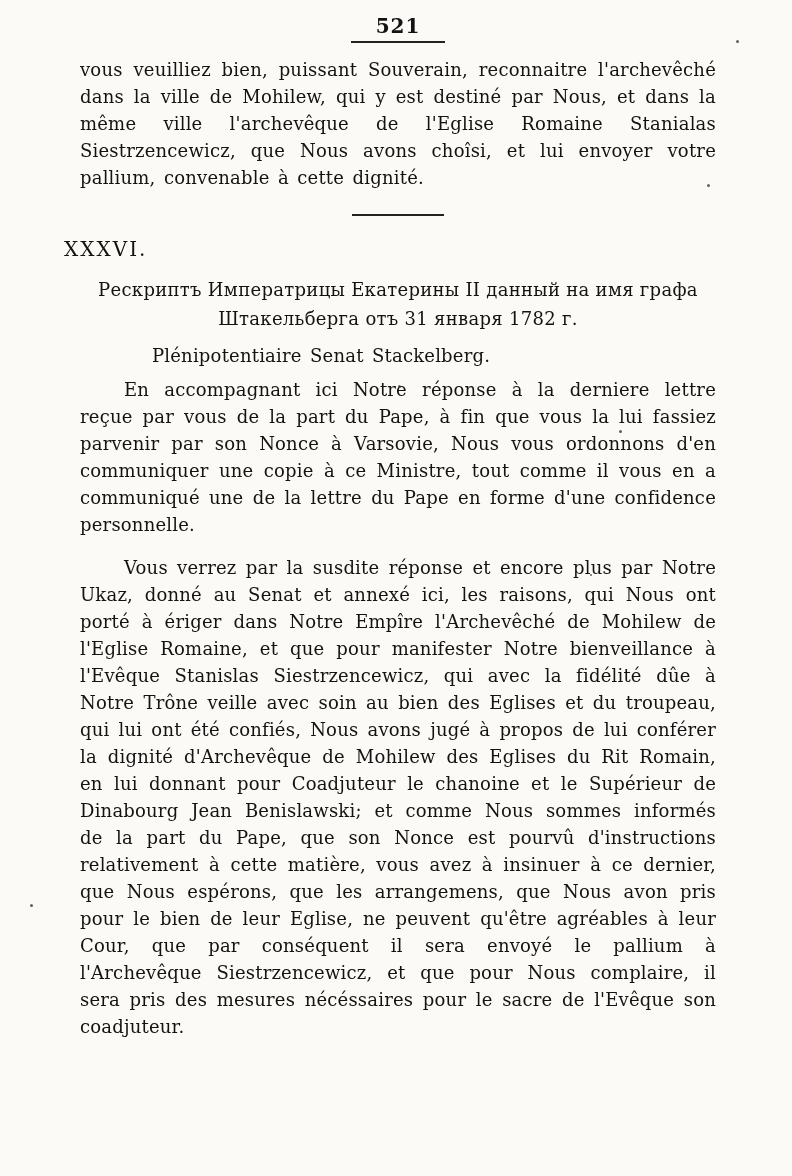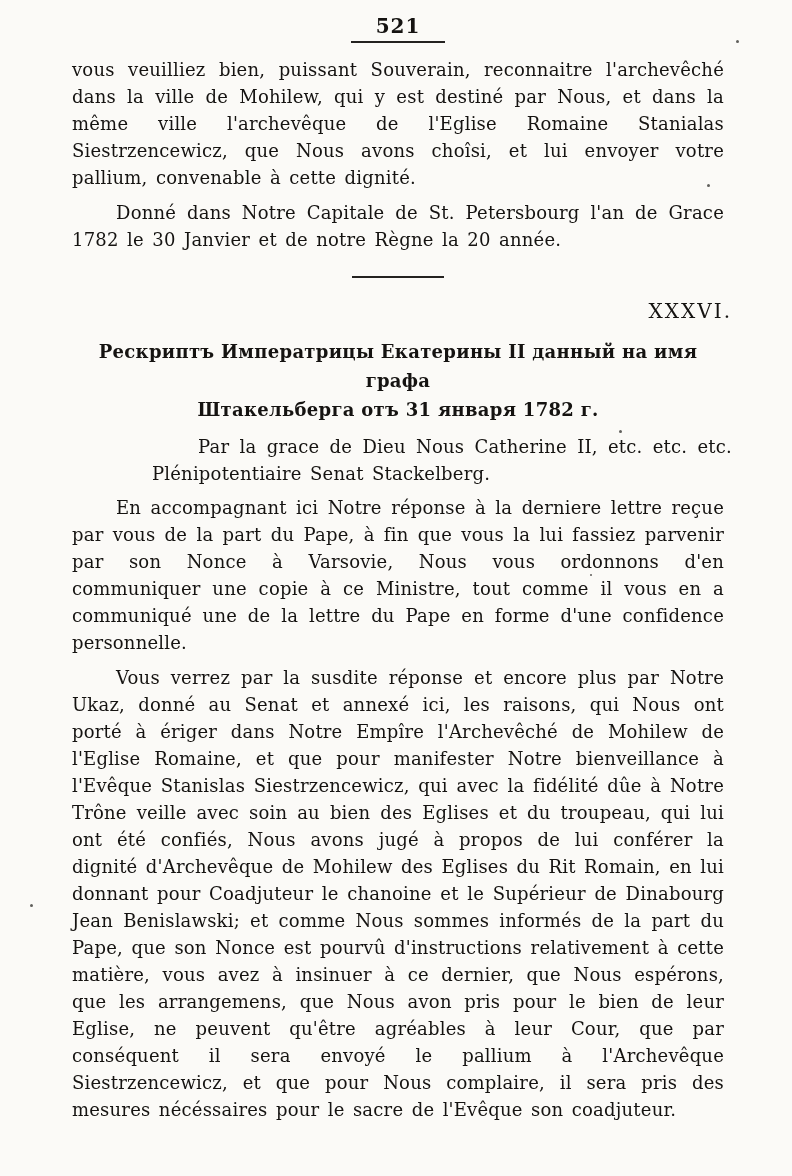--- a/index.html
+++ b/index.html
@@ -29,49 +29,49 @@
     letter-spacing: 1px;
     line-height: 24px;
   }
   .pagenum-rule {
     width: 94px;
     height: 2px;
     background: #242220;
     margin: 3px auto 0 auto;
   }
   .body-par {
-    margin: 8px;
+    margin: 16px;
     font-size: 18px;
     line-height: 27px;
     text-align: justify;
     text-indent: 44px;
     word-spacing: 2.5px;
     letter-spacing: 0.2px;
   }
   .body-par.no-indent { text-indent: 0; }
   .body-par.first { margin-top: 13px; }
   .separator {
     width: 92px;
     height: 2px;
     background: #242220;
     margin: 23px auto 0 auto;
   }
   .section-number {
     margin: 20px 0 0 0;
-    text-align: right;
+    text-align: left;
     font-size: 20px;
     font-weight: normal;
     letter-spacing: 2px;
     line-height: 26px;
   }
   .ru-title {
     margin: 13px 0 0 0;
     text-align: center;
     font-size: 18px;
-    font-weight: bold;
+    font-weight: normal;
     line-height: 29px;
     letter-spacing: 0.3px;
   }
   .ru-line { display: block; }
   .salutation {
     margin: 9px 0 0 88px;
     font-size: 18px;
     line-height: 27px;
     word-spacing: 2.5px;
     letter-spacing: 0.2px;
@@ -95,35 +95,33 @@
 
 <div class="page">
 
   <header>
     <div class="pagenum">521</div>
     <div class="pagenum-rule"></div>
   </header>
 
   <section>
     <p class="body-par no-indent first">vous veuilliez bien, puissant Souverain, reconnaitre l'archevêché dans la ville de Mohilew, qui y est destiné par Nous, et dans la même ville l'archevêque de l'Eglise Romaine Stanialas Siestrzencewicz, que Nous avons choîsi, et lui envoyer votre pallium, convenable à cette dignité.</p>
-    <p class="body-par">Donné dans Notre Capitale de St. Petersbourg l'an de Grace 1782 le 30 Janvier et de notre Règne la 20 année.</p>
   </section>
 
   <div class="separator"></div>
 
   <section>
     <h2 class="section-number">XXXVI.</h2>
 
     <h3 class="ru-title">
       <span class="ru-line">Рескриптъ Императрицы Екатерины II данный на имя графа</span>
       <span class="ru-line">Штакельберга отъ 31 января 1782 г.</span>
     </h3>
 
     <div class="salutation">
-      <div class="jline indent">Par la grace de Dieu Nous Catherine II, etc. etc. etc.</div>
       <div class="jline last">Plénipotentiaire Senat Stackelberg.</div>
     </div>
 
     <p class="body-par par-block">En accompagnant ici Notre réponse à la derniere lettre reçue par vous de la part du Pape, à fin que vous la lui fassiez parvenir par son Nonce à Varsovie, Nous vous ordonnons d'en communiquer une copie à ce Ministre, tout comme il vous en a communiqué une de la lettre du Pape en forme d'une confidence personnelle.</p>
     <p class="body-par">Vous verrez par la susdite réponse et encore plus par Notre Ukaz, donné au Senat et annexé ici, les raisons, qui Nous ont porté à ériger dans Notre Empîre l'Archevêché de Mohilew de l'Eglise Romaine, et que pour manifester Notre bienveillance à l'Evêque Stanislas Siestrzencewicz, qui avec la fidélité dûe à Notre Trône veille avec soin au bien des Eglises et du troupeau, qui lui ont été confiés, Nous avons jugé à propos de lui conférer la dignité d'Archevêque de Mohilew des Eglises du Rit Romain, en lui donnant pour Coadjuteur le chanoine et le Supérieur de Dinabourg Jean Benislawski; et comme Nous sommes informés de la part du Pape, que son Nonce est pourvû d'instructions relativement à cette matière, vous avez à insinuer à ce dernier, que Nous espérons, que les arrangemens, que Nous avon pris pour le bien de leur Eglise, ne peuvent qu'être agréables à leur Cour, que par conséquent il sera envoyé le pallium à l'Archevêque Siestrzencewicz, et que pour Nous complaire, il sera pris des mesures nécéssaires pour le sacre de l'Evêque son coadjuteur.</p>
   </section>
 
   <i class="speck" style="left:736px; top:40px; width:3px; height:3px;"></i>
   <i class="speck" style="left:707px; top:184px; width:3px; height:3px;"></i>
   <i class="speck" style="left:398px; top:385px; width:3px; height:3px;"></i>

